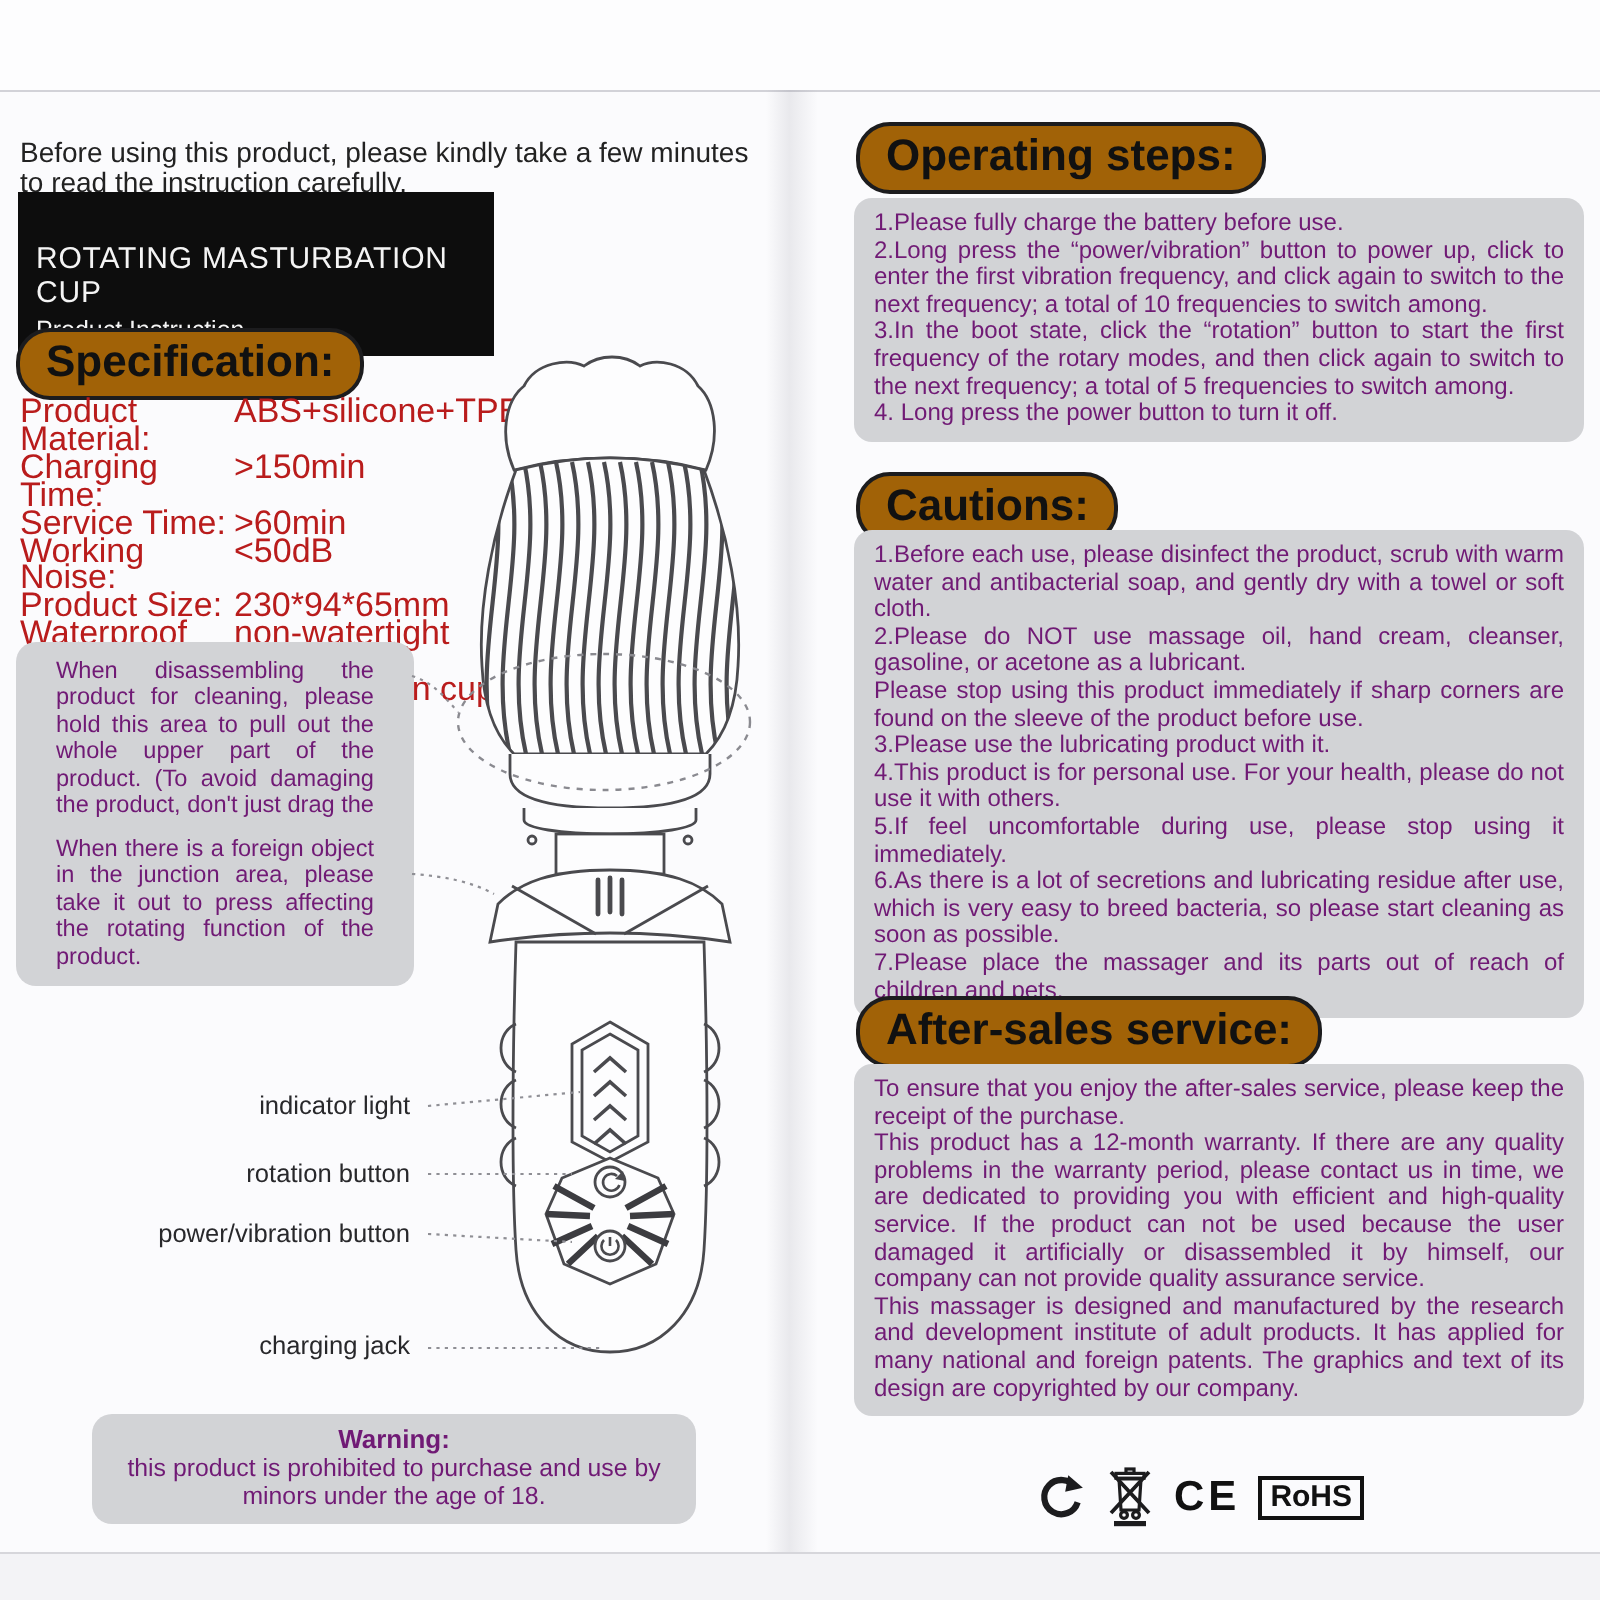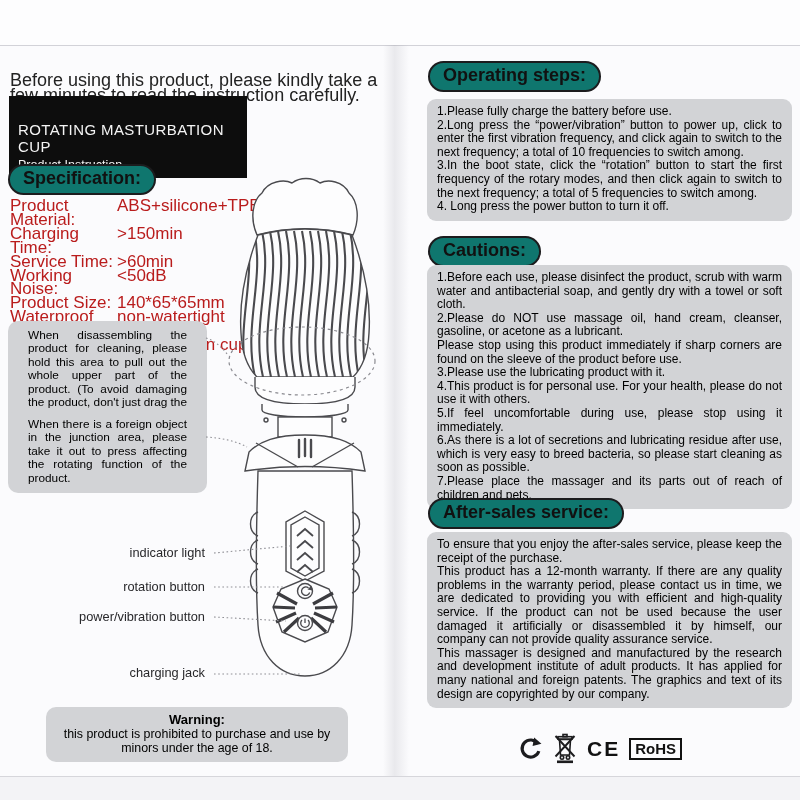--- a/index.html
+++ b/index.html
@@ -9,36 +9,36 @@
     font-family:"Liberation Sans", sans-serif;
     color:#2b2b2e;
     -webkit-font-smoothing:antialiased;
   }
   .strip-top{position:absolute;left:0;top:0;width:800px;height:45px;background:#fdfdfe;border-bottom:1px solid #d2d2d8;}
   .strip-bottom{position:absolute;left:0;top:776px;width:800px;height:24px;background:#f3f3f6;border-top:1px solid #d6d6db;}
   .gutter{position:absolute;left:383px;top:45px;width:26px;height:731px;
     background:linear-gradient(to right, rgba(0,0,0,0), rgba(110,110,125,0.13) 45%, rgba(0,0,0,0));}
 
   .abs{position:absolute;}
-  .intro{left:10px;top:55px;width:378px;font-size:18px;line-height:15px;color:#222;}
+  .intro{left:10px;top:55px;width:378px;font-size:14px;line-height:15px;color:#222;}
   .title-box{left:9px;top:96px;width:238px;box-sizing:border-box;background:var(--header_bg,#0d0d0d);color:#f4f4f4;padding:5px 9px 6px 9px;}
   .title-box .t1{font-size:15px;letter-spacing:.4px;font-weight:400;margin-top:20px;}
   .title-box .t2{font-size:12.5px;margin-top:3px;font-weight:400;}
 
   .pill{display:inline-block;border:2px solid #1c1c1e;border-radius:17px;padding:2px 13px 4px 13px;
-        font-weight:bold;font-size:18px;color:#111;background:#0f766e;}
+        font-weight:bold;font-size:22px;color:#111;background:#a16207;}
   .pill-spec{left:8px;top:164px;}
   .pill-oper{left:428px;top:61px;}
   .pill-caut{left:428px;top:236px;}
   .pill-after{left:428px;top:498px;}
 
   .spec-list{left:10px;top:199px;width:258px;font-size:17px;line-height:13.9px;color:#b91c1c;}
   .spec-row .sl{display:inline-block;width:107px;vertical-align:top;}
 
-  .graybox{background:var(--box_gray,#d2d3d6);border-radius:10px;box-sizing:border-box;color:#000000;}
+  .graybox{background:var(--box_gray,#d2d3d6);border-radius:10px;box-sizing:border-box;color:#701a75;}
   .callout{width:199px;padding:8px 20px;font-size:11.8px;line-height:13.4px;text-align:justify;}
   .callout-1{left:8px;top:321px;}
   .callout-2{left:8px;top:410px;}
 
   .part-label{right:595px;text-align:right;font-size:12.8px;color:#28282b;white-space:nowrap;}
   .pl-1{top:545px;} .pl-2{top:579px;} .pl-3{top:609px;} .pl-4{top:665px;}
 
   .warning-box{left:46px;top:707px;width:302px;padding:5px 10px 7px 10px;text-align:center;border-radius:10px;}
   .warning-box .wt{font-weight:bold;font-size:13px;}
   .warning-box .wx{font-size:12.4px;line-height:14px;}
@@ -70,21 +70,21 @@
   <div class="t2">Product Instruction</div>
 </div>
 
 <div class="abs pill pill-spec">Specification:</div>
 
 <div class="abs spec-list">
   <div class="spec-row"><span class="sl">Product Material:</span><span>ABS+silicone+TPE</span></div>
   <div class="spec-row"><span class="sl">Charging Time:</span><span>&gt;150min</span></div>
   <div class="spec-row"><span class="sl">Service Time:</span><span>&gt;60min</span></div>
   <div class="spec-row"><span class="sl">Working Noise:</span><span>&lt;50dB</span></div>
-  <div class="spec-row"><span class="sl">Product Size:</span><span>140*65*65mm</span></div>
+  <div class="spec-row"><span class="sl">Product Size:</span><span>230*94*65mm</span></div>
   <div class="spec-row"><span class="sl">Waterproof Rate:</span><span>non-watertight</span></div>
   <div class="spec-row"><span class="sl">Package included:</span><span>masturbation cup; manual; charging cable</span></div>
 </div>
 
 <div class="abs graybox callout callout-1">When disassembling the product for cleaning, please hold this area to pull out the whole upper part of the product. (To avoid damaging the product, don't just drag the sleeve)</div>
 <div class="abs graybox callout callout-2">When there is a foreign object in the junction area, please take it out to press affecting the rotating function of the product.</div>
 
 <svg class="abs illu" width="204" height="535" viewBox="0 0 204 535" fill="none">
   <g stroke="#4a4a4e" stroke-width="1.4" fill="none">
 

